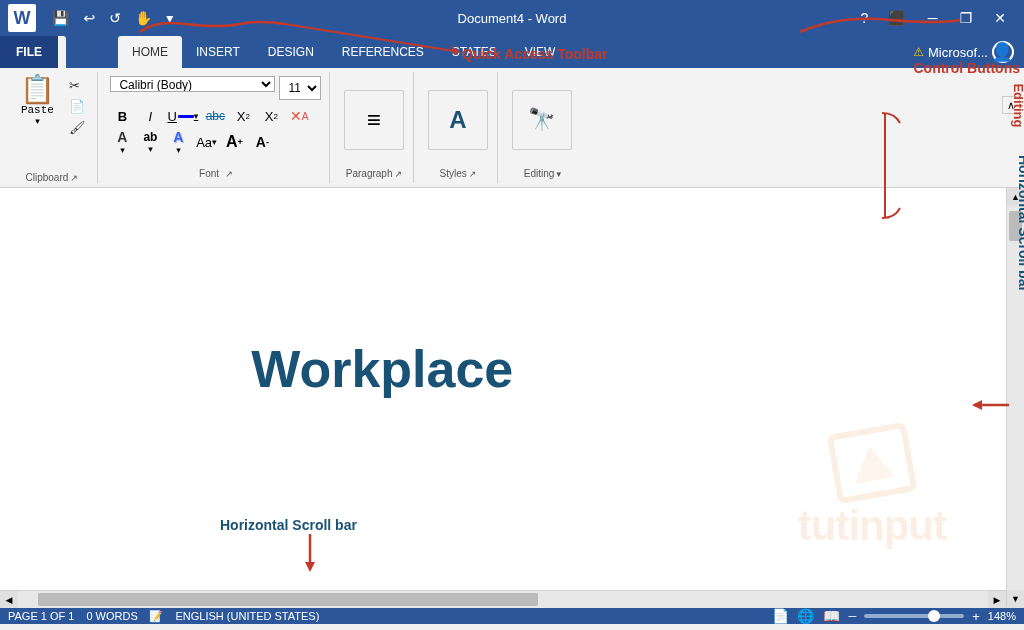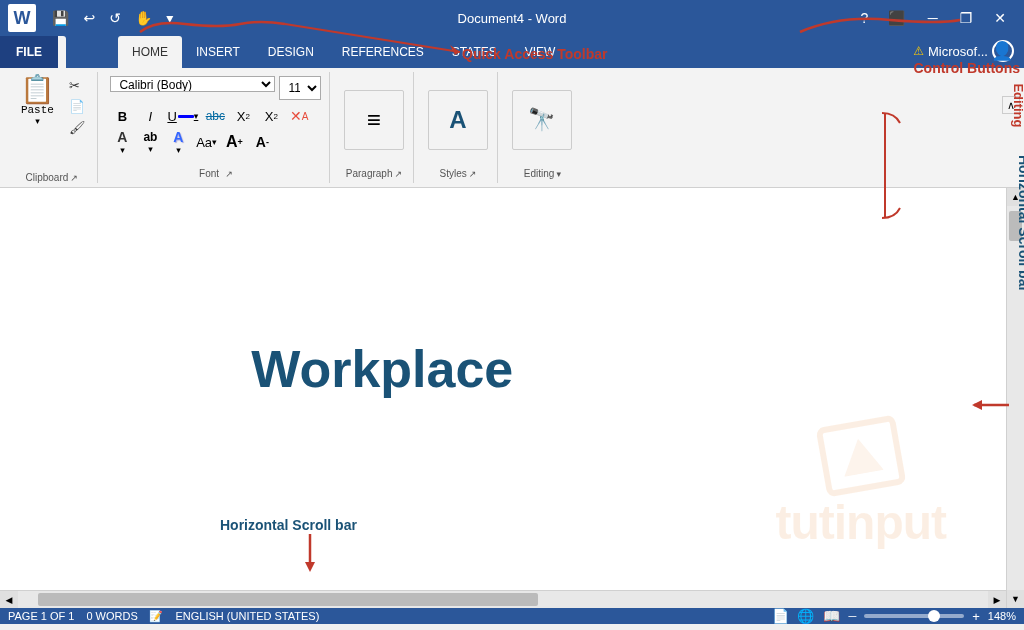--- a/index.html
+++ b/index.html
@@ -22,21 +22,21 @@
     .qa-btn { background: transparent; border: none; color: white; cursor: pointer; font-size: 14px; padding: 2px 4px; }
     #title-text { color: white; font-size: 13px; position: absolute; left: 50%; transform: translateX(-50%); }
     #title-bar-right { display: flex; align-items: center; gap: 2px; }
     .title-btn { background: transparent; border: none; color: white; cursor: pointer; font-size: 14px; padding: 4px 10px; }
     .help-btn { background: transparent; border: none; color: white; font-size: 14px; padding: 4px 8px; }
 
     
     #tab-row {
       background: #2b579a;
       display: flex;
-      align-items: flex-start;
+      align-items: center;
       height: 32px;
       padding: 0 2px;
     }
     .ribbon-tab {
       padding: 6px 14px;
       color: white;
       cursor: pointer;
       font-size: 12px;
       background: transparent;
       border: none;
@@ -432,21 +432,21 @@
 
     <div style="flex:1; display:flex; flex-direction:column; position:relative; overflow:hidden;">
 
       <div id="document-page" style="flex:1; background:white; position:relative; overflow:hidden;">
 
         <div class="watermark" style="position:absolute; bottom:40px; right:60px; opacity:0.12; pointer-events:none;">
           <div style="display:flex; flex-direction:column; align-items:center;">
             <div style="width:80px; height:70px; border: 6px solid #e67e22; border-radius:8px; display:flex; align-items:center; justify-content:center; transform:rotate(-10deg);">
               <div style="width:40px; height:35px; background:#e67e22; clip-path:polygon(50% 0%, 0% 100%, 100% 100%); opacity:0.7;"></div>
             </div>
-            <span style="font-size:48px; font-weight:bold; color:#e67e22; letter-spacing:-1px; margin-top:4px;">tut<span style="color:#e67e22;">input</span></span>
+            <span style="font-size:42px; font-weight:bold; color:#e67e22; letter-spacing:-1px; margin-top:4px;">tut<span style="color:#e67e22;">input</span></span>
           </div>
         </div>
 
         <div id="workplace-text" style="position:absolute; top:45%; left:38%; transform:translate(-50%,-50%); font-size:52px; font-weight:bold; color:#1a5276;">Workplace</div>
 
       </div>
 
       <div id="hscroll-bar" style="height:18px; background:#f0f0f0; border-top:1px solid #d0d0d0; display:flex; align-items:center;">
         <button class="hscroll-arrow">◀</button>
         <div class="hscroll-track" style="flex:1; height:100%; background:#e8e8e8; position:relative;">

